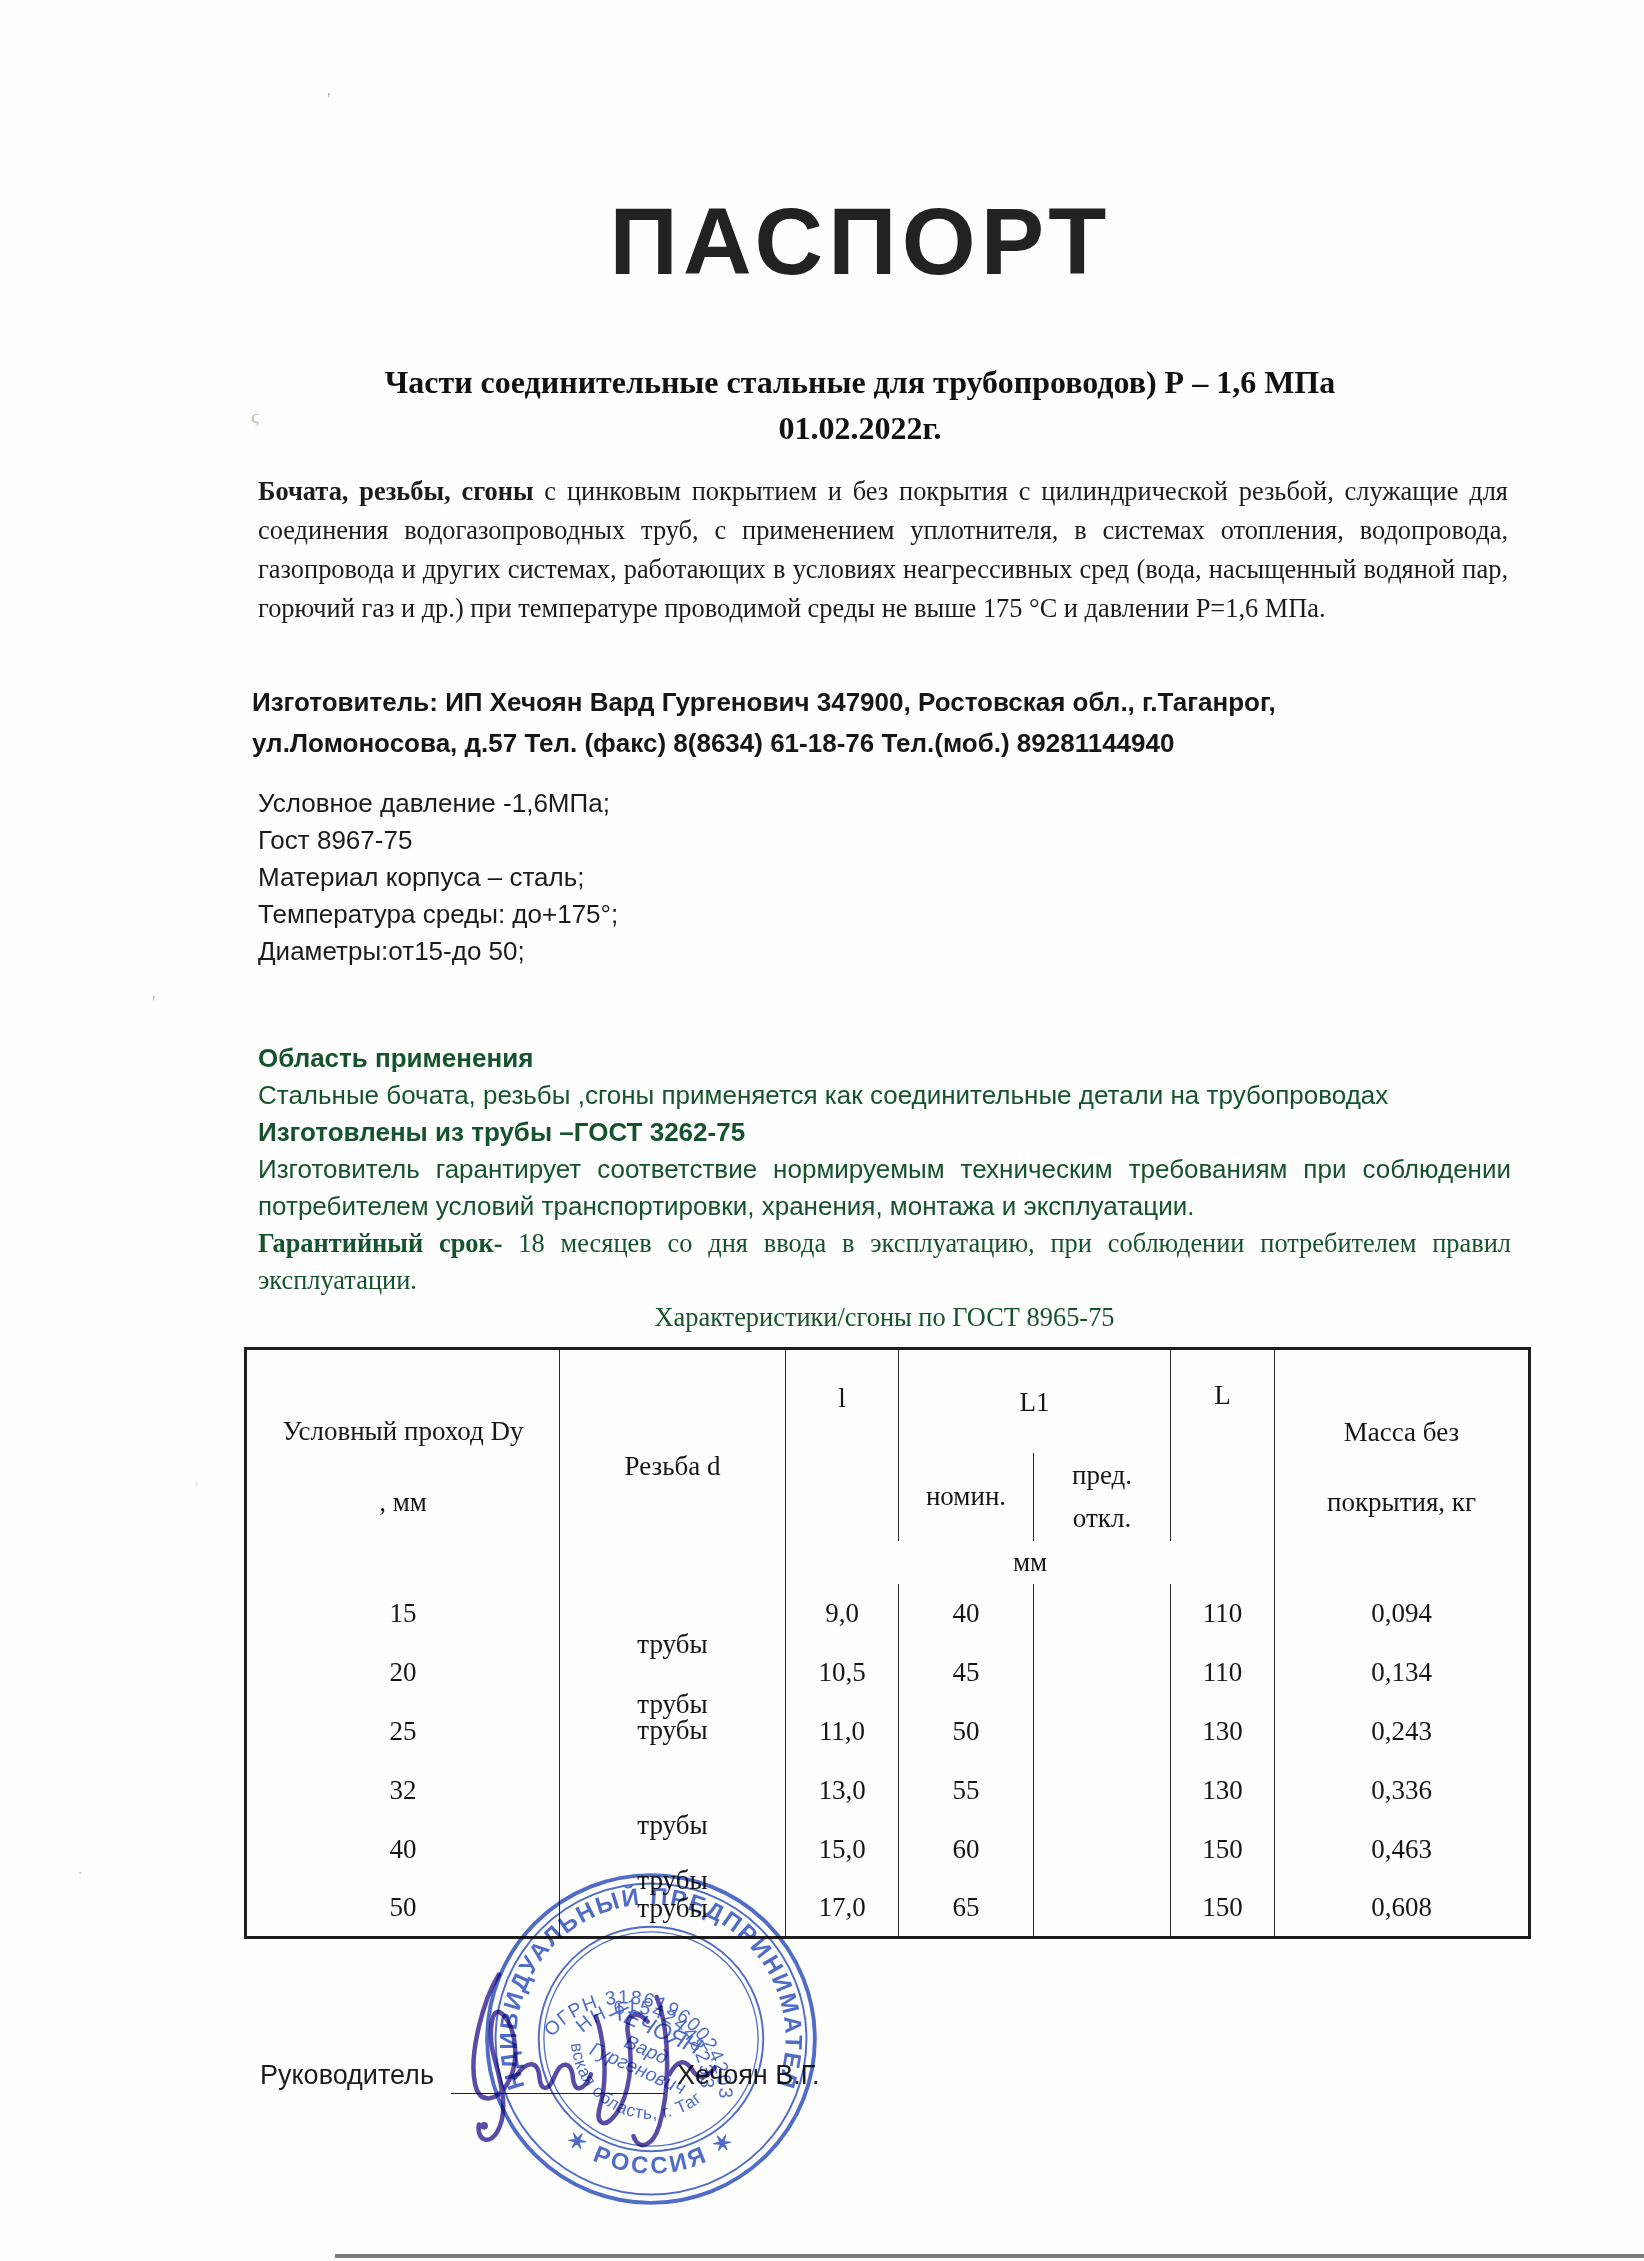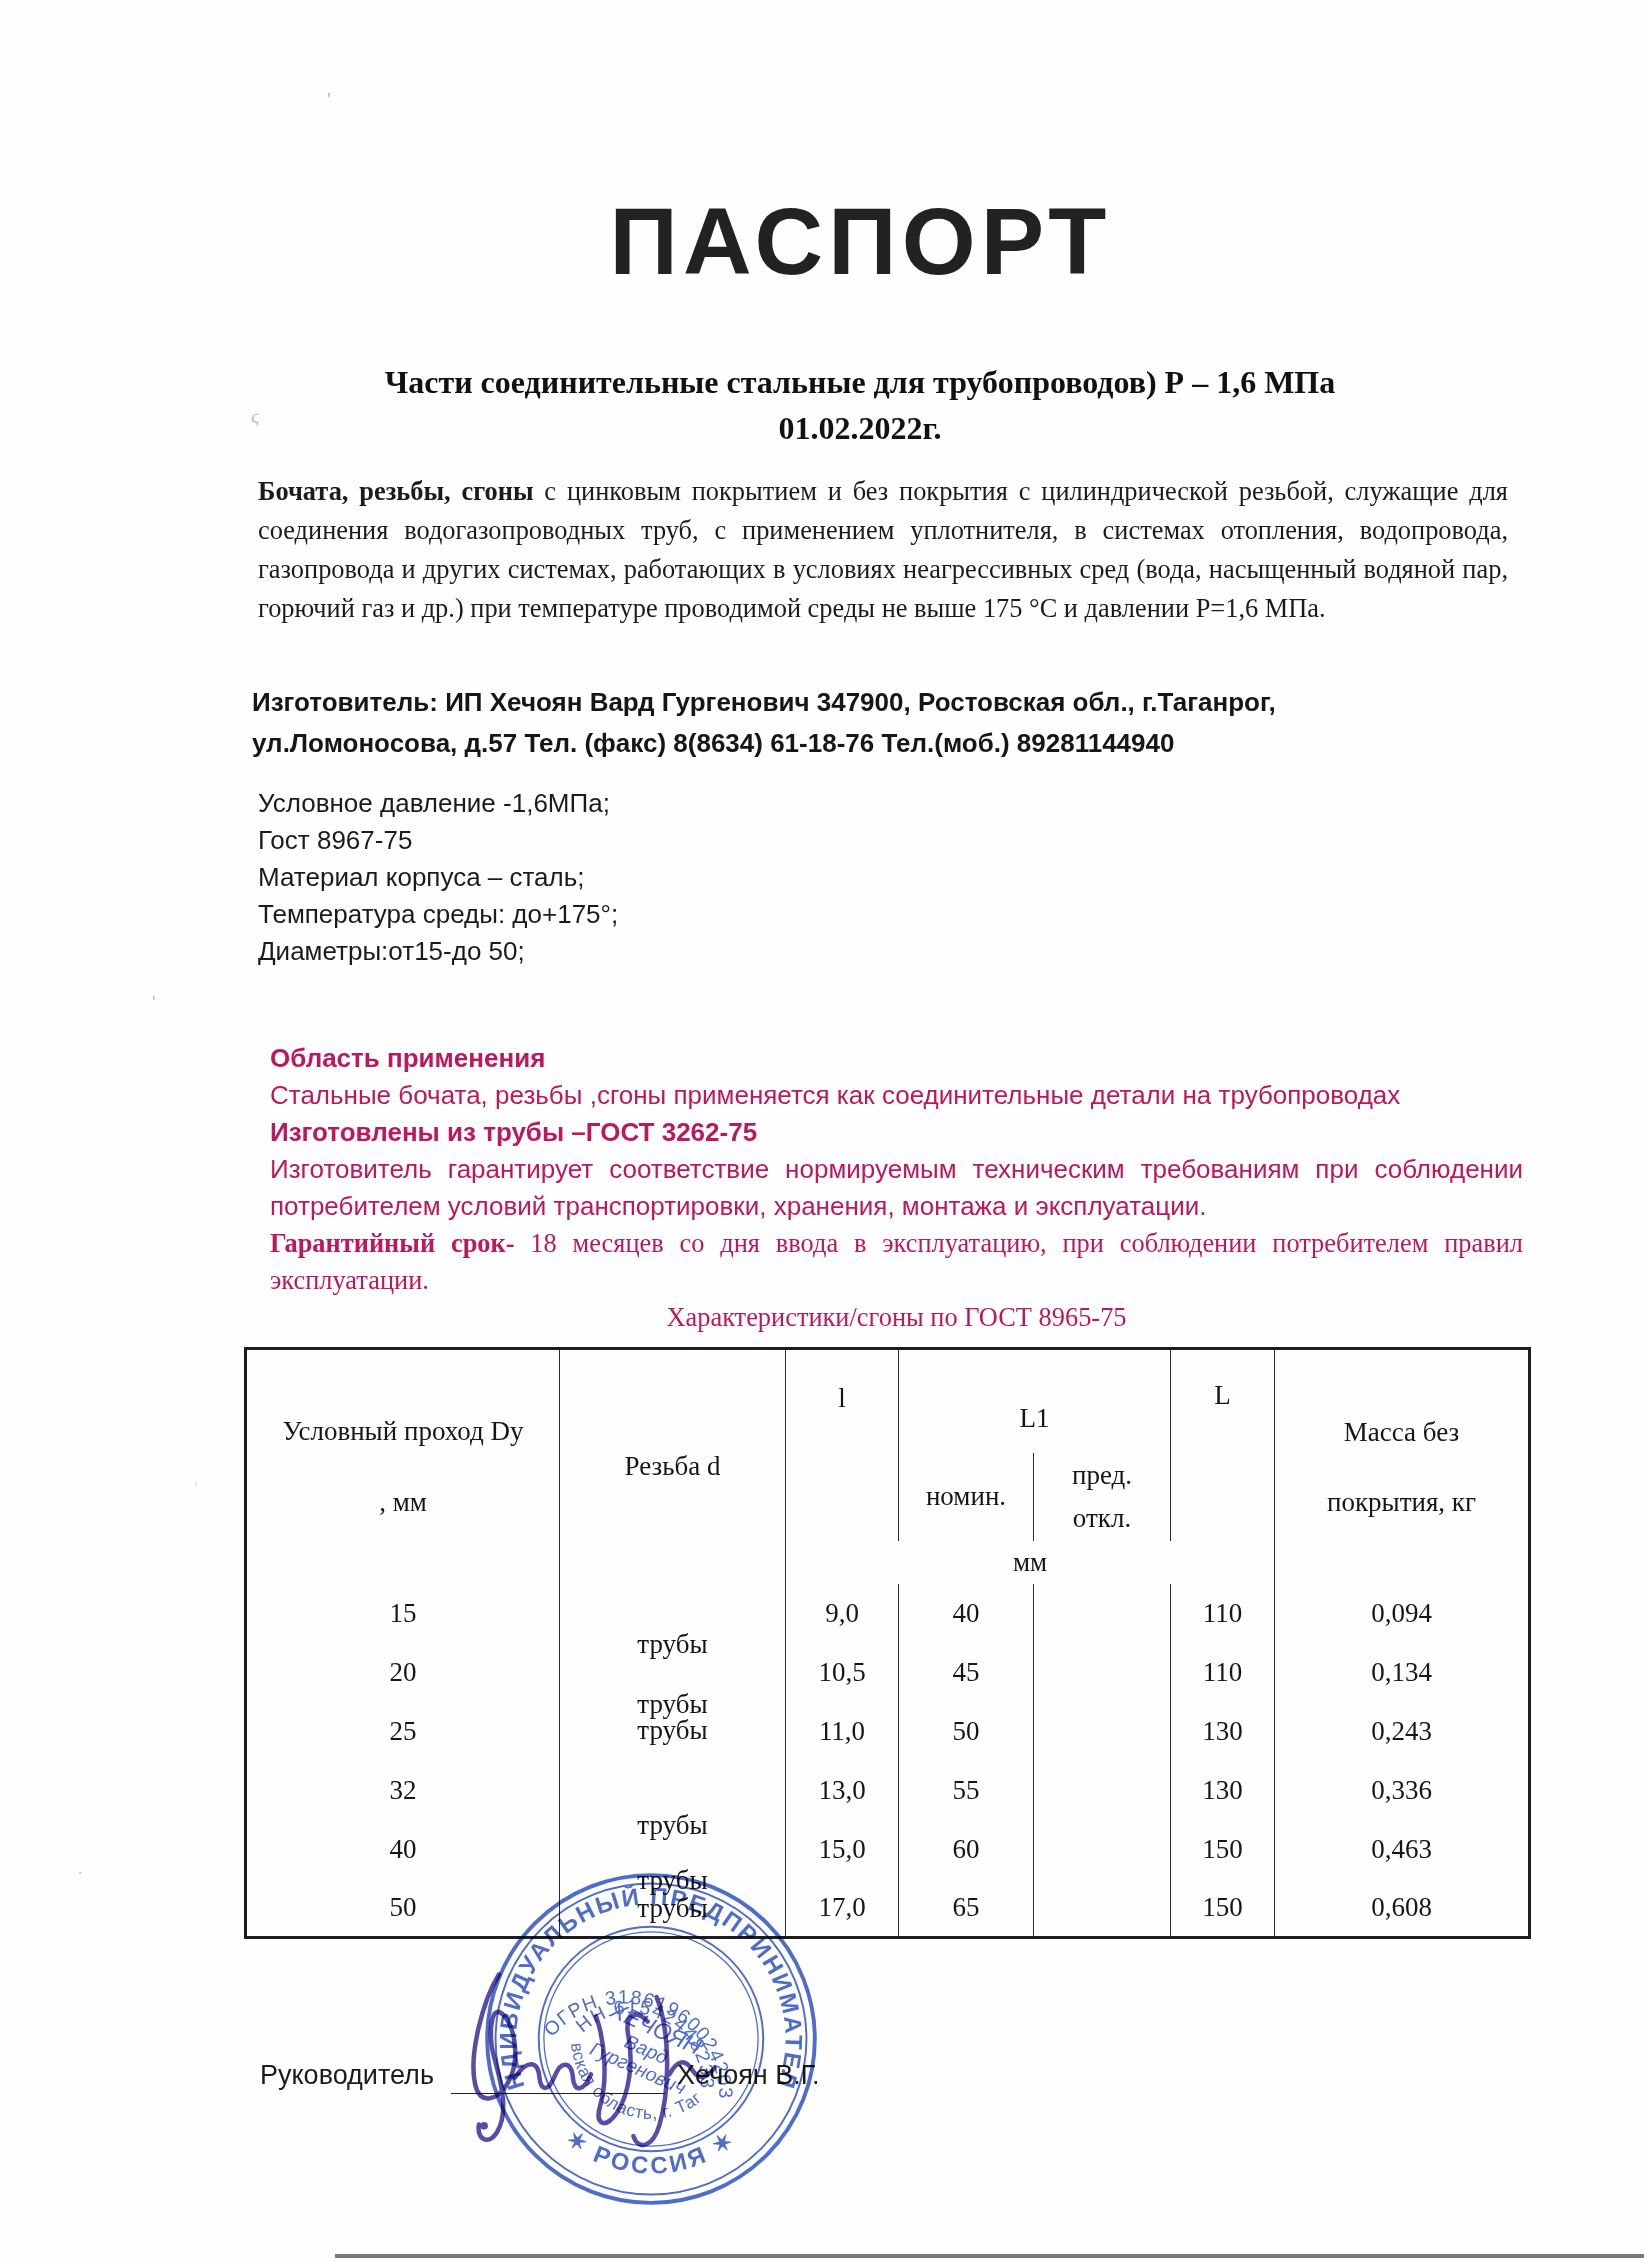--- a/index.html
+++ b/index.html
@@ -40,24 +40,24 @@
     font-weight:bold;font-size:26px;line-height:41px;
     color:#161616;
   }
   .specs{
     position:absolute;left:258px;top:785px;width:1250px;
     font-family:"Liberation Sans", sans-serif;
     font-size:26px;line-height:37px;
     color:#1b1b1b;
   }
   .block2{
-    position:absolute;left:270px;top:1040px;width:1253px;
+    position:absolute;left:258px;top:1040px;width:1253px;
     font-family:"Liberation Sans", sans-serif;
     font-size:26px;line-height:37px;text-align:left;
-    color:#be185d;
+    color:#14532d;
   }
   .block2 .bold{font-weight:bold;}
   .block2 .serifline{font-family:"Liberation Serif", serif;font-size:26.4px;text-align:center;}
   .block2 .serifline .lead{font-weight:bold;}
 
   table.chars{
     position:absolute;left:244px;top:1347px;
     width:1284px;height:589px;
     border-collapse:collapse;table-layout:fixed;
     font-family:"Liberation Serif", serif;
@@ -143,21 +143,21 @@
     </colgroup>
     <tbody>
 
       <tr style="height:104px;">
         <td rowspan="3" class="hdy toprow hdr-bottom">
           <div>Условный проход Dy</div>
           <div>, мм</div>
         </td>
         <td rowspan="3" class="hthread toprow hdr-bottom">Резьба d</td>
         <td rowspan="2" class="toprow" style="vertical-align:top;padding-top:33px;">l</td>
-        <td colspan="2" class="hl1 toprow" style="vertical-align:top;padding-top:53px;">L1</td>
+        <td colspan="2" class="hl1 toprow" style="vertical-align:top;padding-top:37px;">L1</td>
         <td rowspan="2" class="toprow" style="vertical-align:top;padding-top:30px;">L</td>
         <td rowspan="3" class="hmass toprow hdr-bottom" style="line-height:70px;">
           <div>Масса без</div>
           <div>покрытия, кг</div>
         </td>
       </tr>
       <tr style="height:88px;">
         <td class="hsub" style="border-top:2.6px solid #1d1d1d;">номин.</td>
         <td class="hsub" style="border-top:2.6px solid #1d1d1d;">
           <div>пред.</div>

